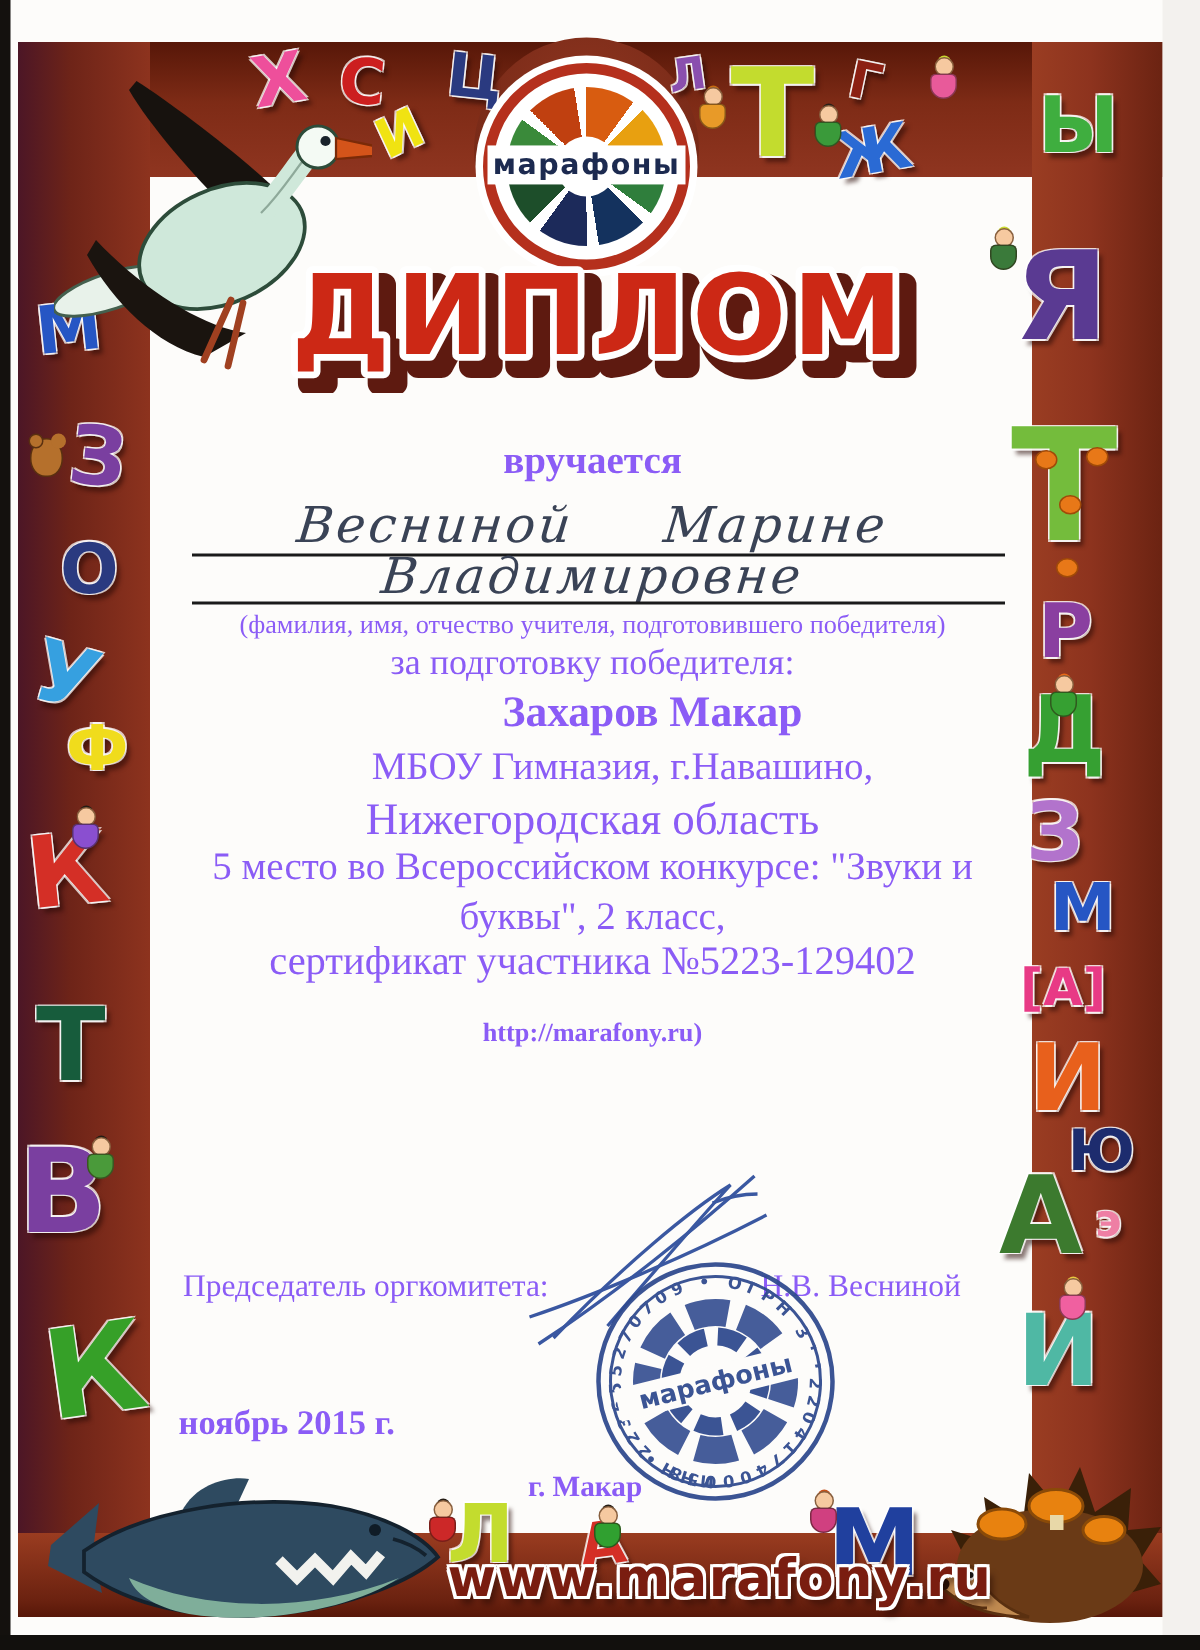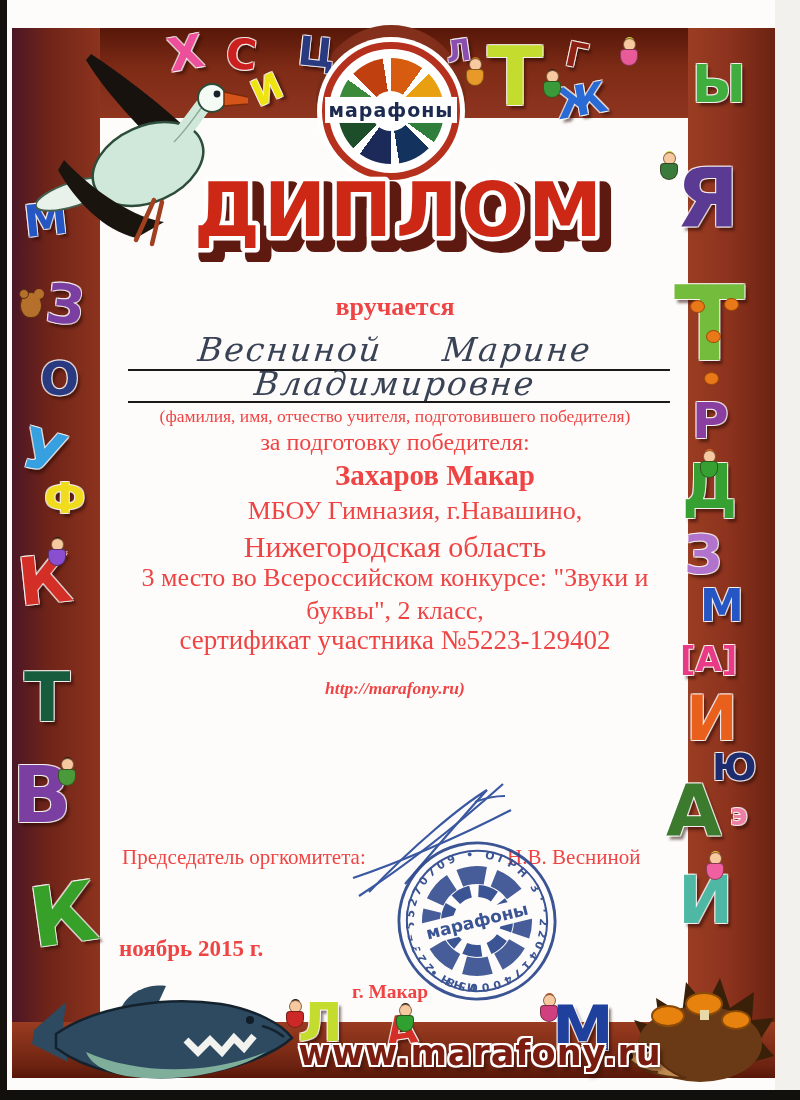--- a/index.html
+++ b/index.html
@@ -33,21 +33,21 @@
 
   .sprite{position:absolute;}
   .sprite.kid{width:17px;height:28px;}
   .sprite.kid::before{content:'';position:absolute;left:3px;top:0;width:11px;height:11px;border-radius:50%;background:#f6c9a0;border:1px solid rgba(90,50,20,.7);box-shadow:0 -3px 0 -2px var(--h,#4a2810);}
   .sprite.kid::after{content:'';position:absolute;left:0;top:11px;width:16px;height:15px;background:var(--c,#d04080);border-radius:4px 4px 9px 9px;border:1px solid rgba(40,20,10,.5);}
   .sprite.bear{width:20px;height:24px;background:#b5702c;border-radius:50% 50% 46% 46%;border:1px solid #5a3010;}
   .sprite.bear::before{content:'';position:absolute;left:-2px;top:-4px;width:8px;height:8px;border-radius:50%;background:#b5702c;border:1px solid #5a3010;box-shadow:15px 0 0 0 #b5702c;}
   .sprite.pumpkin{width:13px;height:11px;background:#e87818;border-radius:50%;border:1px solid #a04a08;}
 
   
-  .t{position:absolute;color:#ef4444;}
+  .t{position:absolute;color:#8b5cf6;}
   .center{left:100px;width:590px;text-align:center;}
   .serif-b{font-weight:bold;}
   .hand{font-family:"DejaVu Serif",serif;font-style:italic;color:#3a4356;letter-spacing:2px;transform:skewX(-6deg);}
   .rule{position:absolute;height:2px;background:#1a1a1a;}
   .url{font-family:"DejaVu Sans",sans-serif;font-weight:bold;color:#7a1d10;letter-spacing:1px;
     text-shadow:-2px -2px 0 #fff,2px -2px 0 #fff,-2px 2px 0 #fff,2px 2px 0 #fff,0 -2px 0 #fff,0 2px 0 #fff,-2px 0 0 #fff,2px 0 0 #fff,4px 5px 4px rgba(30,5,0,.5);}
   svg text{font-family:"DejaVu Sans",sans-serif;}
 </style>
 </head>
 <body>
@@ -162,24 +162,24 @@
   <div class="t center serif-b" style="top:292px;font-size:26px;">вручается</div>
   <div class="t center hand" style="top:330px;font-size:33px;word-spacing:48px;">Весниной Марине</div>
   <div class="rule" style="top:369px;left:128px;width:542px;"></div>
   <div class="t center hand" style="top:364px;font-size:33px;">Владимировне</div>
   <div class="rule" style="top:401px;left:128px;width:542px;"></div>
   <div class="t center" style="top:406px;font-size:17.5px;">(фамилия, имя, отчество учителя, подготовившего победителя)</div>
   <div class="t center" style="top:429px;font-size:24px;">за подготовку победителя:</div>
   <div class="t center serif-b" style="top:459px;font-size:29px;margin-left:40px;">Захаров Макар</div>
   <div class="t center" style="top:496px;font-size:26px;margin-left:20px;">МБОУ Гимназия, г.Навашино,</div>
   <div class="t center" style="top:530px;font-size:30px;">Нижегородская область</div>
-  <div class="t center" style="top:563px;font-size:26px;">3 место во Всероссийском конкурсе: "Звуки и</div>
+  <div class="t center" style="top:563px;font-size:26px;">5 место во Всероссийском конкурсе: "Звуки и</div>
   <div class="t center" style="top:596px;font-size:26px;">буквы", 2  класс,</div>
   <div class="t center" style="top:625px;font-size:27px;">сертификат участника №5223-129402</div>
-  <div class="t center" style="top:678px;font-size:17.5px;font-weight:bold;font-style:italic;">http://marafony.ru)</div>
+  <div class="t center" style="top:678px;font-size:17.5px;font-weight:bold;">http://marafony.ru)</div>
 
   <div class="t" style="top:845px;left:122px;font-size:21px;">Председатель оргкомитета:</div>
   <div class="t" style="top:845px;left:507px;font-size:21px;">Н.В. Весниной</div>
   <div class="t serif-b" style="top:936px;left:119px;font-size:23px;">ноябрь 2015 г.</div>
   <div class="t serif-b" style="top:981px;left:352px;font-size:19.5px;">г. Макар</div>
   <div class="t url" style="top:1033px;left:240px;width:480px;text-align:center;font-size:35px;">www.marafony.ru</div>
 
   <svg style="position:absolute;left:345px;top:780px;" width="175" height="125" viewBox="0 0 175 125">
     <g stroke="#2a4a9a" stroke-width="2.2" fill="none" opacity=".92">
       <path d="M158,4 C120,38 66,82 14,116"></path>

